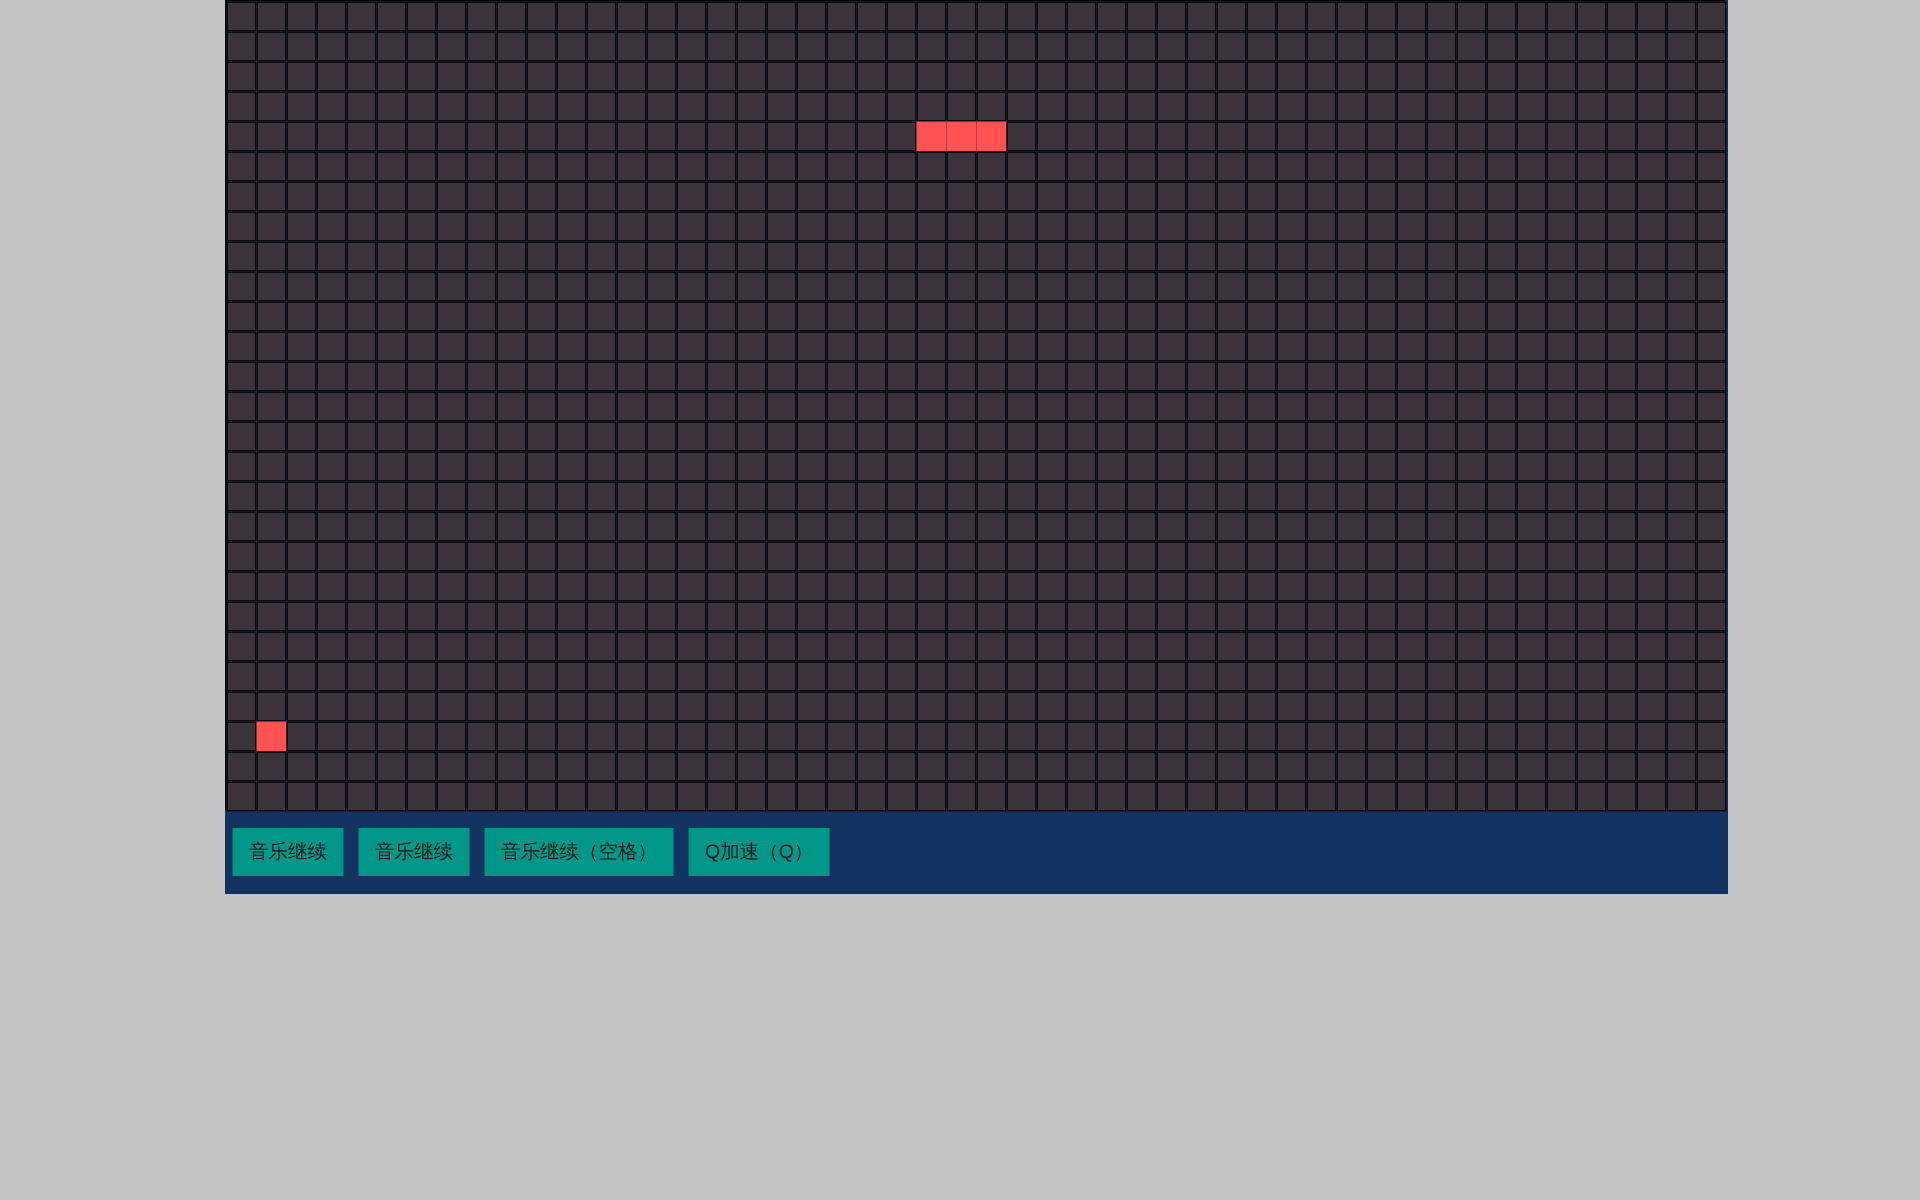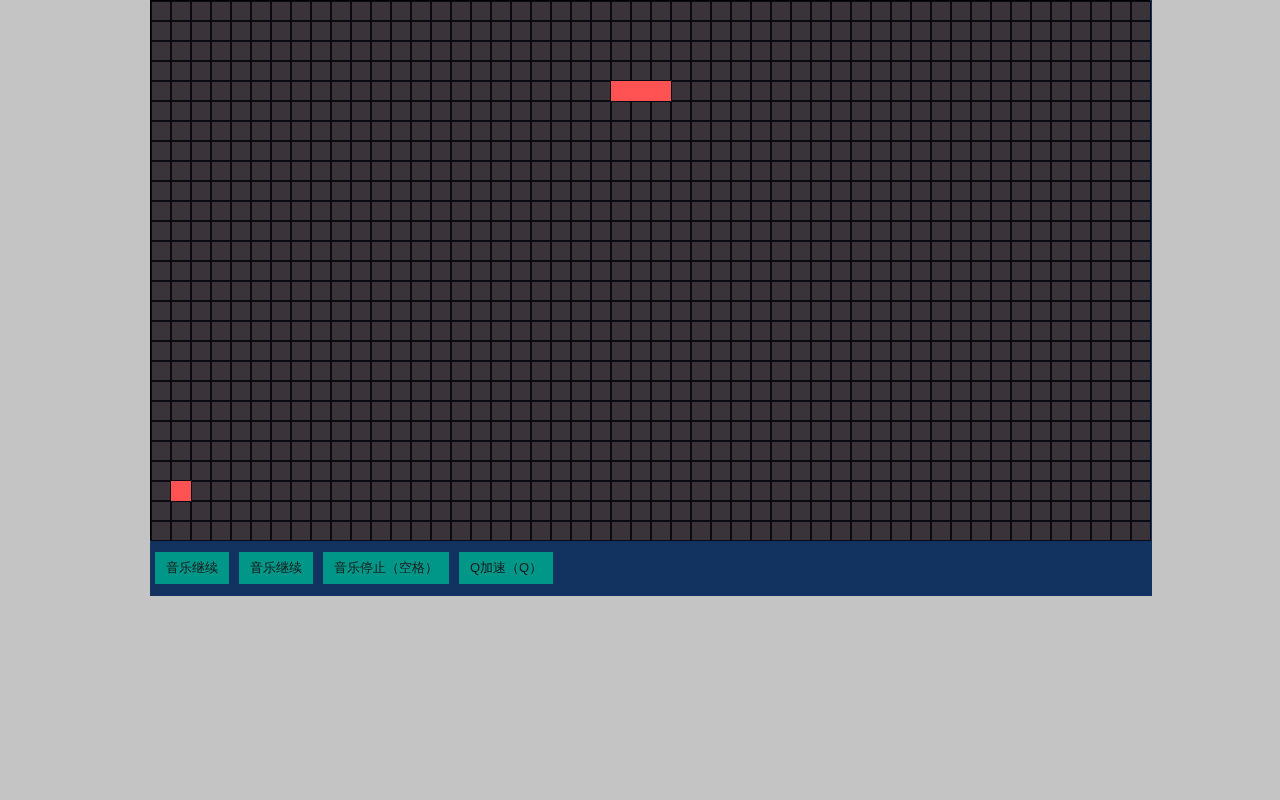--- a/index.html
+++ b/index.html
@@ -1412,16 +1412,16 @@
       <div class="cell" style="left: 880px; top: 520px;"></div>
       <div class="cell" style="left: 900px; top: 520px;"></div>
       <div class="cell" style="left: 920px; top: 520px;"></div>
       <div class="cell" style="left: 940px; top: 520px;"></div>
       <div class="cell" style="left: 960px; top: 520px;"></div>
       <div class="cell" style="left: 980px; top: 520px;"></div>
     </div>
   <div class="controls">
     <button class="btn">音乐继续</button>
     <button class="btn">音乐继续</button>
-    <button class="btn">音乐停止（空格）</button>
+    <button class="btn">音乐继续（空格）</button>
     <button class="btn">Q加速（Q）</button>
   </div>
 </div>
 
 </body></html>

